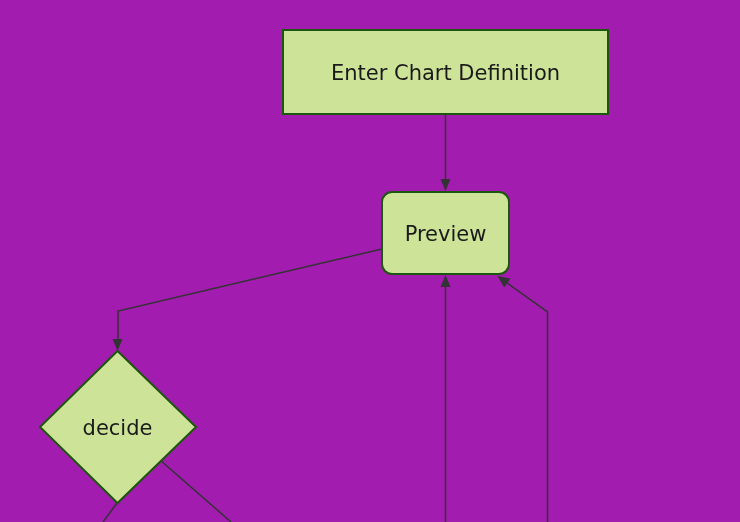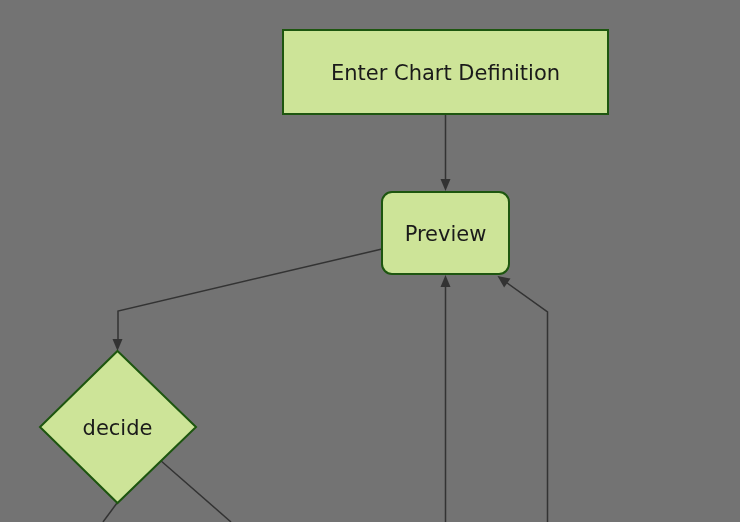--- a/index.html
+++ b/index.html
@@ -4,21 +4,21 @@
 <style>
   html, body {
     margin: 0;
     padding: 0;
     background: #ffffff;
   }
   .diagram-viewport {
     position: relative;
     width: 740px;
     height: 522px;
-    background: #737373;
+    background: #a21caf;
     overflow: hidden;
     font-family: "DejaVu Sans", "Liberation Sans", sans-serif;
   }
   svg.flowchart {
     display: block;
     width: 740px;
     height: 522px;
   }
   .node-shape {
     stroke: #1d560f;

